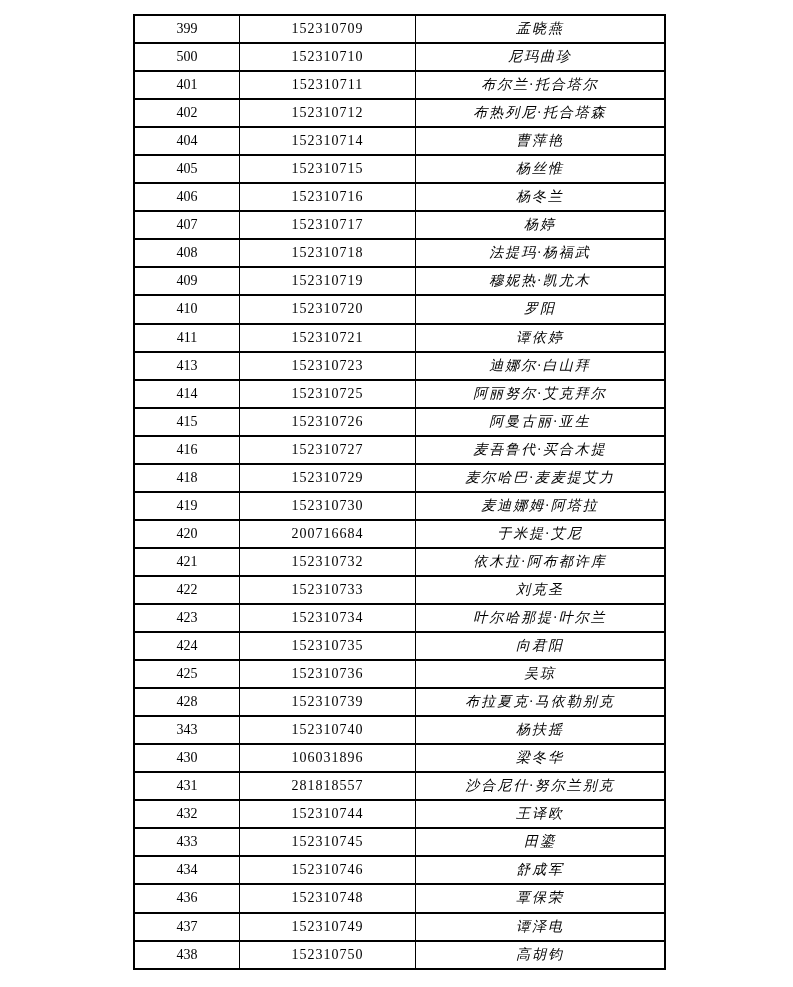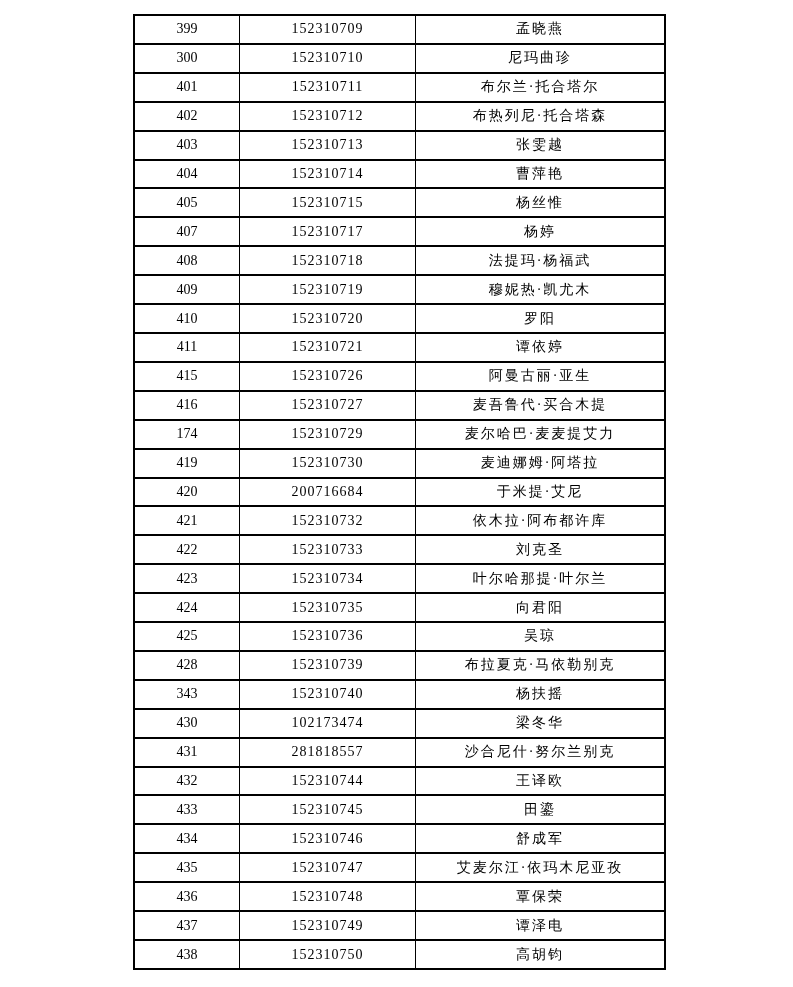--- a/index.html
+++ b/index.html
@@ -34,69 +34,69 @@
     line-height: 1;
     overflow: hidden;
     white-space: nowrap;
   }
   
   .doc-table {
     border: 2px solid #000000;
   }
   .col-index { width: 104px; }
   .col-id    { width: 175px; letter-spacing: 1px; }
-  .col-name  { width: 248px; letter-spacing: 2px; }
+  .col-name  { width: 248px; letter-spacing: 2px; font-style: italic; }
 </style>
 </head>
 <body>
 
 <table class="doc-table">
   <tbody id="table-body">
   <tr>
     <td class="col-index">399</td>
     <td class="col-id">152310709</td>
     <td class="col-name">孟晓燕</td>
   </tr>
 
   <tr>
-    <td class="col-index">300</td>
+    <td class="col-index">500</td>
     <td class="col-id">152310710</td>
     <td class="col-name">尼玛曲珍</td>
   </tr>
 
   <tr>
     <td class="col-index">401</td>
     <td class="col-id">152310711</td>
     <td class="col-name">布尔兰·托合塔尔</td>
   </tr>
 
   <tr>
     <td class="col-index">402</td>
     <td class="col-id">152310712</td>
     <td class="col-name">布热列尼·托合塔森</td>
   </tr>
 
-  <tr>
-    <td class="col-index">403</td>
-    <td class="col-id">152310713</td>
-    <td class="col-name">张雯越</td>
-  </tr>
 
   <tr>
     <td class="col-index">404</td>
     <td class="col-id">152310714</td>
     <td class="col-name">曹萍艳</td>
   </tr>
 
   <tr>
     <td class="col-index">405</td>
     <td class="col-id">152310715</td>
     <td class="col-name">杨丝惟</td>
   </tr>
 
+  <tr>
+    <td class="col-index">406</td>
+    <td class="col-id">152310716</td>
+    <td class="col-name">杨冬兰</td>
+  </tr>
 
   <tr>
     <td class="col-index">407</td>
     <td class="col-id">152310717</td>
     <td class="col-name">杨婷</td>
   </tr>
 
   <tr>
     <td class="col-index">408</td>
     <td class="col-id">152310718</td>
@@ -115,37 +115,47 @@
     <td class="col-name">罗阳</td>
   </tr>
 
   <tr>
     <td class="col-index">411</td>
     <td class="col-id">152310721</td>
     <td class="col-name">谭依婷</td>
   </tr>
 
 
-
+  <tr>
+    <td class="col-index">413</td>
+    <td class="col-id">152310723</td>
+    <td class="col-name">迪娜尔·白山拜</td>
+  </tr>
+
+  <tr>
+    <td class="col-index">414</td>
+    <td class="col-id">152310725</td>
+    <td class="col-name">阿丽努尔·艾克拜尔</td>
+  </tr>
 
   <tr>
     <td class="col-index">415</td>
     <td class="col-id">152310726</td>
     <td class="col-name">阿曼古丽·亚生</td>
   </tr>
 
   <tr>
     <td class="col-index">416</td>
     <td class="col-id">152310727</td>
     <td class="col-name">麦吾鲁代·买合木提</td>
   </tr>
 
 
   <tr>
-    <td class="col-index">174</td>
+    <td class="col-index">418</td>
     <td class="col-id">152310729</td>
     <td class="col-name">麦尔哈巴·麦麦提艾力</td>
   </tr>
 
   <tr>
     <td class="col-index">419</td>
     <td class="col-id">152310730</td>
     <td class="col-name">麦迪娜姆·阿塔拉</td>
   </tr>
 
@@ -194,21 +204,21 @@
   </tr>
 
   <tr>
     <td class="col-index">343</td>
     <td class="col-id">152310740</td>
     <td class="col-name">杨扶摇</td>
   </tr>
 
   <tr>
     <td class="col-index">430</td>
-    <td class="col-id">102173474</td>
+    <td class="col-id">106031896</td>
     <td class="col-name">梁冬华</td>
   </tr>
 
   <tr>
     <td class="col-index">431</td>
     <td class="col-id">281818557</td>
     <td class="col-name">沙合尼什·努尔兰别克</td>
   </tr>
 
   <tr>
@@ -222,25 +232,20 @@
     <td class="col-id">152310745</td>
     <td class="col-name">田鎏</td>
   </tr>
 
   <tr>
     <td class="col-index">434</td>
     <td class="col-id">152310746</td>
     <td class="col-name">舒成军</td>
   </tr>
 
-  <tr>
-    <td class="col-index">435</td>
-    <td class="col-id">152310747</td>
-    <td class="col-name">艾麦尔江·依玛木尼亚孜</td>
-  </tr>
 
   <tr>
     <td class="col-index">436</td>
     <td class="col-id">152310748</td>
     <td class="col-name">覃保荣</td>
   </tr>
 
   <tr>
     <td class="col-index">437</td>
     <td class="col-id">152310749</td>

